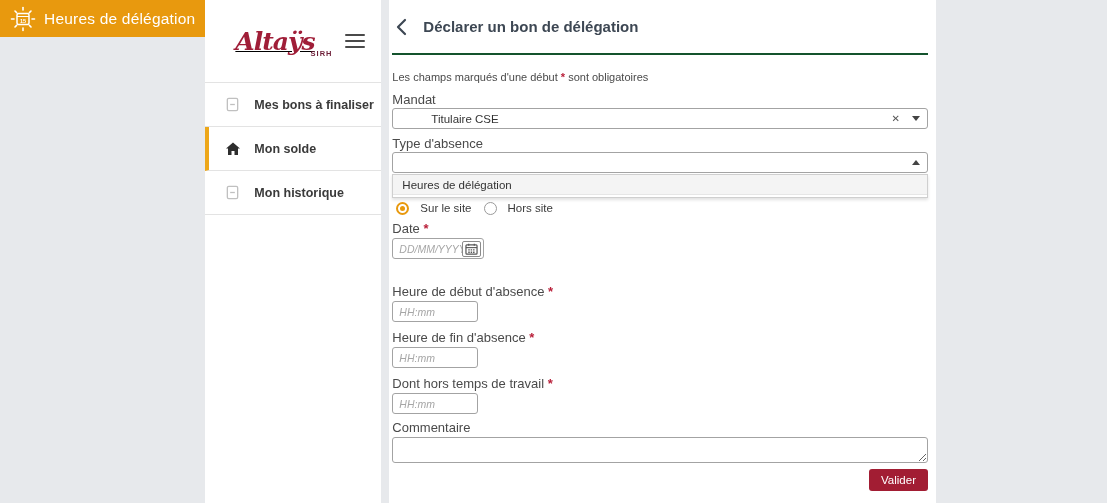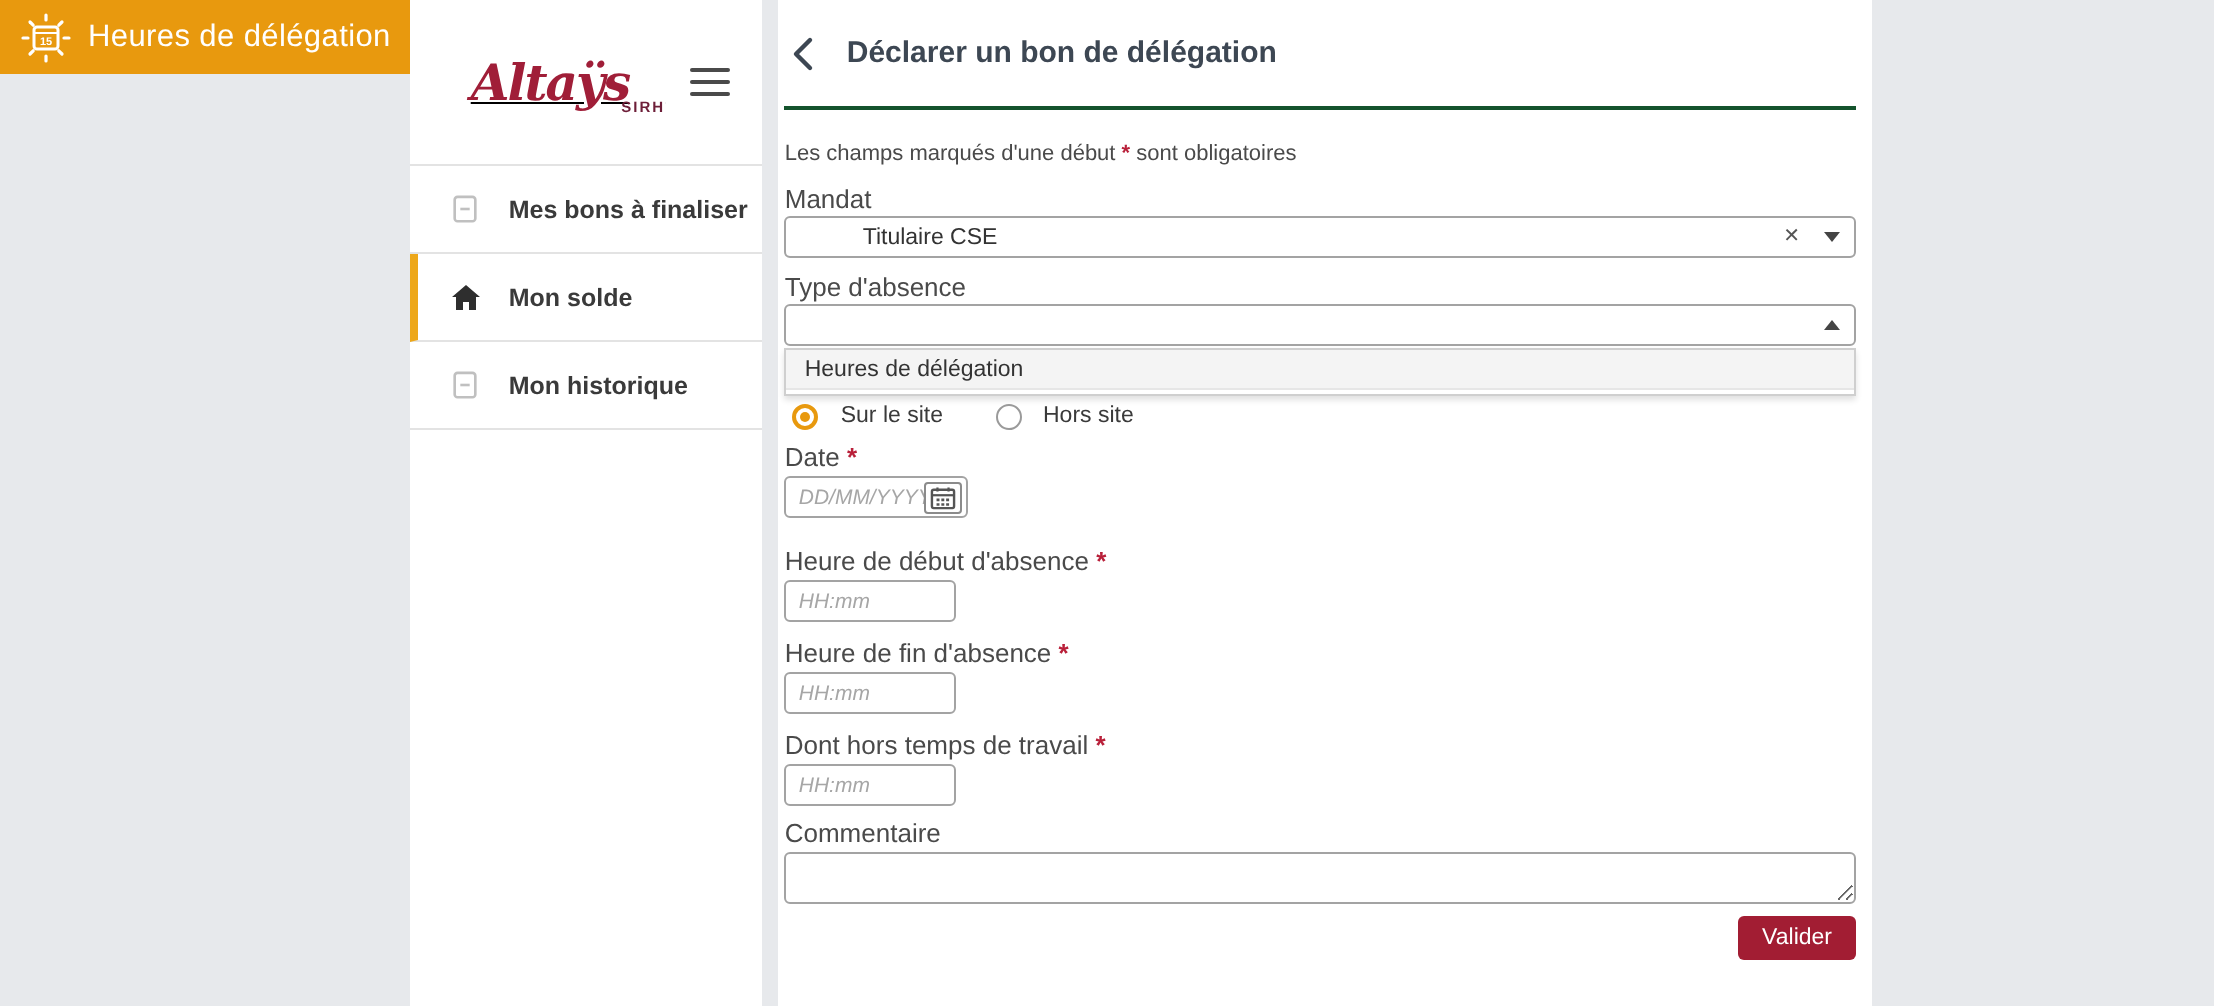--- a/index.html
+++ b/index.html
@@ -43,21 +43,21 @@
   .back-btn { width:16px; height:18px; cursor:pointer; display:flex; align-items:center; }
   .page-title { font-size:15px; font-weight:bold; color:#3d4753; }
 
   .note { margin-top:16px; font-size:11px; color:#4a4a4a; }
   .star { color:#b9203a; font-weight:bold; }
 
   .field-label { font-size:13px; color:#4a4a4a; height:12px; line-height:12px; }
   .lbl-mandat { margin-top:11px; }
   .lbl-type   { margin-top:9px; }
   .lbl-date   { margin-top:8px; }
-  .lbl-hdeb   { margin-top:16px; }
+  .lbl-hdeb   { margin-top:27px; }
   .lbl-hfin   { margin-top:10px; }
   .lbl-dont   { margin-top:10px; }
   .lbl-comm   { margin-top:8px; }
 
   .select { margin-top:2px; height:21px; border:1px solid #a3a3a3; border-radius:3px;
             background:#fff; display:flex; align-items:center; padding:0 7px;
             font-size:11.5px; color:#333; cursor:pointer; }
   .select .grow { flex:1;margin-left:31px; }
   .clear-x { font-size:10px; color:#555; margin-right:12px; font-weight:bold;
              font-family:"DejaVu Sans", sans-serif; }
@@ -65,21 +65,21 @@
               border-right:4px solid transparent; border-top:5px solid #444; }
   .tri-up   { width:0; height:0; border-left:4px solid transparent;
               border-right:4px solid transparent; border-bottom:5px solid #444; }
 
   .dropdown-panel { margin-top:1px; border:1px solid #cfcfcf; background:#ffffff;
                     padding-bottom:2px; box-shadow:0 2px 3px rgba(0,0,0,.12); }
   .dropdown-option { background:#f4f4f4; height:20px; display:flex; align-items:center;
                      padding-left:9px; font-size:11.5px; color:#333; cursor:pointer;
                      border-bottom:1px solid #e6e6e6; }
 
-  .radio-row { margin-top:3px; height:14px; display:flex; align-items:center; gap:26px;
+  .radio-row { margin-top:3px; height:14px; display:flex; align-items:center; gap:12px;
                padding-left:4px; }
   .radio-opt { display:flex; align-items:center; gap:11px; font-size:11.5px;
                color:#3a3a3a; cursor:pointer; }
   .radio-circle { width:13px; height:13px; border-radius:50%; border:1px solid #9a9a9a;
                   background:#fff; position:relative; }
   .radio-circle.on { border:2px solid #e8990e; }
   .radio-circle.on::after { content:""; position:absolute; inset:2px; border-radius:50%;
                             background:#e8990e; }
 
   .input { margin-top:3px; height:21px; border:1px solid #a3a3a3; border-radius:3px;

